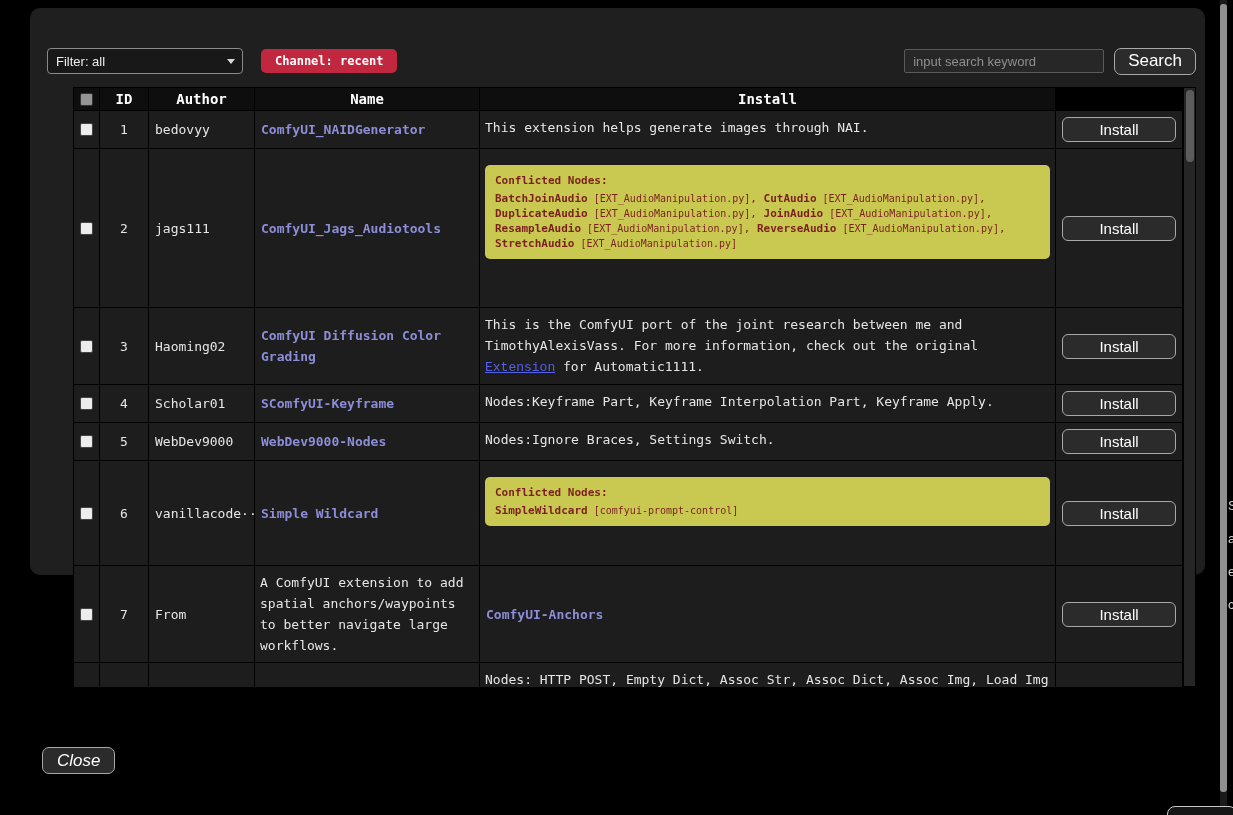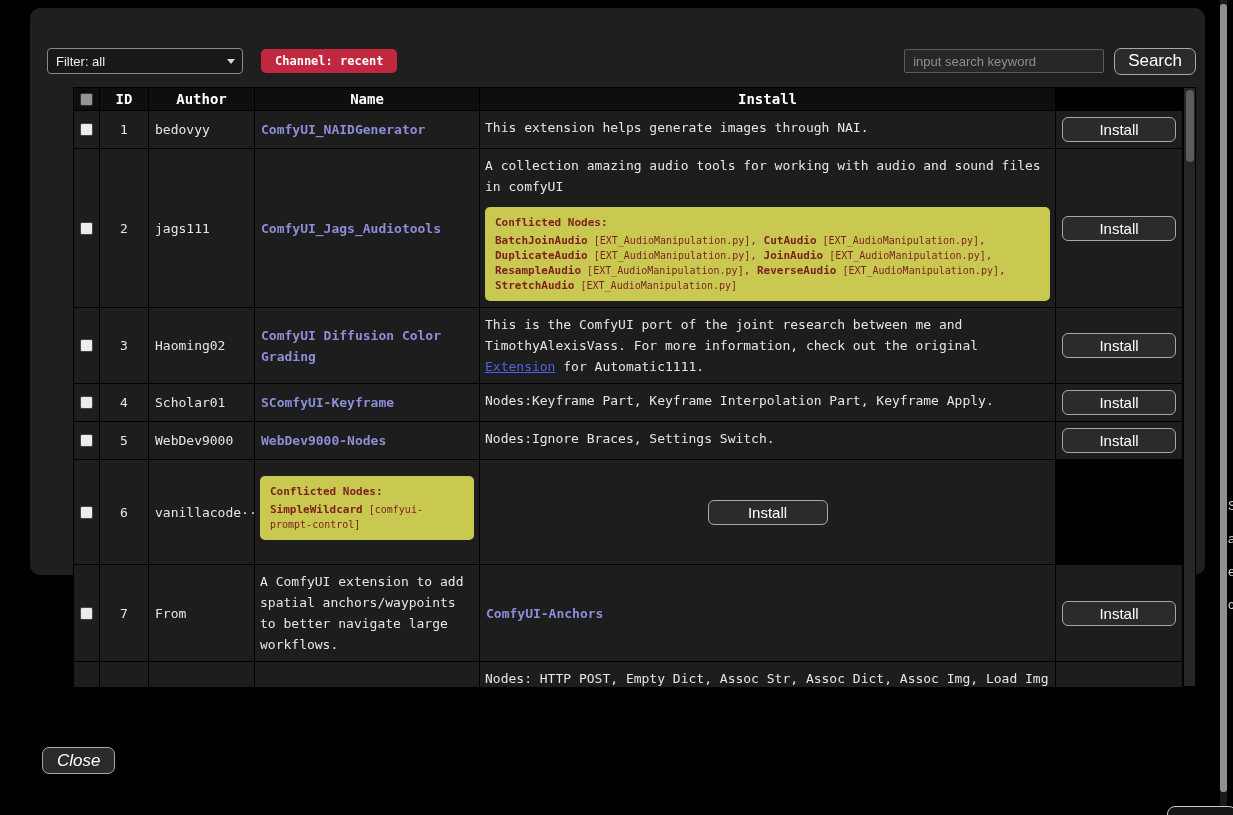--- a/index.html
+++ b/index.html
@@ -81,21 +81,21 @@
     background: #1d1d1d;
     display: flex; align-items: center;
     padding: 6px; font-size: 13px; line-height: 21px;
   }
   .c-check, .c-id, .c-install { justify-content: center; }
   .c-author { white-space: nowrap; overflow: hidden; }
   .c-name { font-weight: bold; }
   .name-link { color: var(--link, #8d8dd8); text-decoration: none; cursor: pointer; }
   .c-desc { flex-direction: column; justify-content: flex-start; align-items: stretch; padding: 6px 5px; }
   .desc-text { width: 100%; }
-  .desc-link { color: var(--desc-link, #5560e8); text-decoration: underline; cursor: pointer; }
+  .desc-link { color: var(--desc-link, #5560e8); text-decoration: underline; cursor: pointer; font-family: Liberation Mono, monospace; }
 
   .conflict-box {
     background: var(--conflict-bg, #c9c952);
     color: var(--conflict-text, #7c1f1f);
     border-radius: 5px; margin-top: 10px;
     padding: 8px 10px; line-height: 15px;
   }
   .conflict-title { font-weight: bold; font-size: 11px; margin-bottom: 3px; }
   .conflict-list { font-size: 11px; }
   .conflict-name { font-weight: bold; }
@@ -185,21 +185,20 @@
           <div class="trow">
             <div class="tcell c-check">
               <input class="cb" type="checkbox" style="">
             </div>
             <div class="tcell c-id">2</div>
             <div class="tcell c-author">jags111</div>
             <div class="tcell c-name">
               <span class="name-link">ComfyUI_Jags_Audiotools</span>
             </div>
             <div class="tcell c-desc">
-              <div class="desc-text">A collection amazing audio tools for working with audio and sound files in comfyUI</div>
               <div class="conflict-box">
                 <div class="conflict-title">Conflicted Nodes:</div>
                 <div class="conflict-list"><span class="conflict-name">BatchJoinAudio</span><span class="conflict-ext"> [EXT_AudioManipulation.py]</span>, <span class="conflict-name">CutAudio</span><span class="conflict-ext"> [EXT_AudioManipulation.py]</span>, <span class="conflict-name">DuplicateAudio</span><span class="conflict-ext"> [EXT_AudioManipulation.py]</span>, <span class="conflict-name">JoinAudio</span><span class="conflict-ext"> [EXT_AudioManipulation.py]</span>, <span class="conflict-name">ResampleAudio</span><span class="conflict-ext"> [EXT_AudioManipulation.py]</span>, <span class="conflict-name">ReverseAudio</span><span class="conflict-ext"> [EXT_AudioManipulation.py]</span>, <span class="conflict-name">StretchAudio</span><span class="conflict-ext"> [EXT_AudioManipulation.py]</span></div>
               </div>
             </div>
             <div class="tcell c-install">
               <button class="btn install-btn">Install</button>
             </div>
           </div>
           <div class="trow">
@@ -249,20 +248,23 @@
             <div class="tcell c-install">
               <button class="btn install-btn">Install</button>
             </div>
           </div>
           <div class="trow">
             <div class="tcell c-check">
               <input class="cb" type="checkbox" style="">
             </div>
             <div class="tcell c-id">6</div>
             <div class="tcell c-author">vanillacode···</div>
+            <div class="tcell c-name">
+              <span class="name-link">Simple Wildcard</span>
+            </div>
             <div class="tcell c-desc">
               <div class="conflict-box">
                 <div class="conflict-title">Conflicted Nodes:</div>
                 <div class="conflict-list"><span class="conflict-name">SimpleWildcard</span><span class="conflict-ext"> [comfyui-prompt-control]</span></div>
               </div>
             </div>
             <div class="tcell c-install">
               <button class="btn install-btn">Install</button>
             </div>
           </div>

